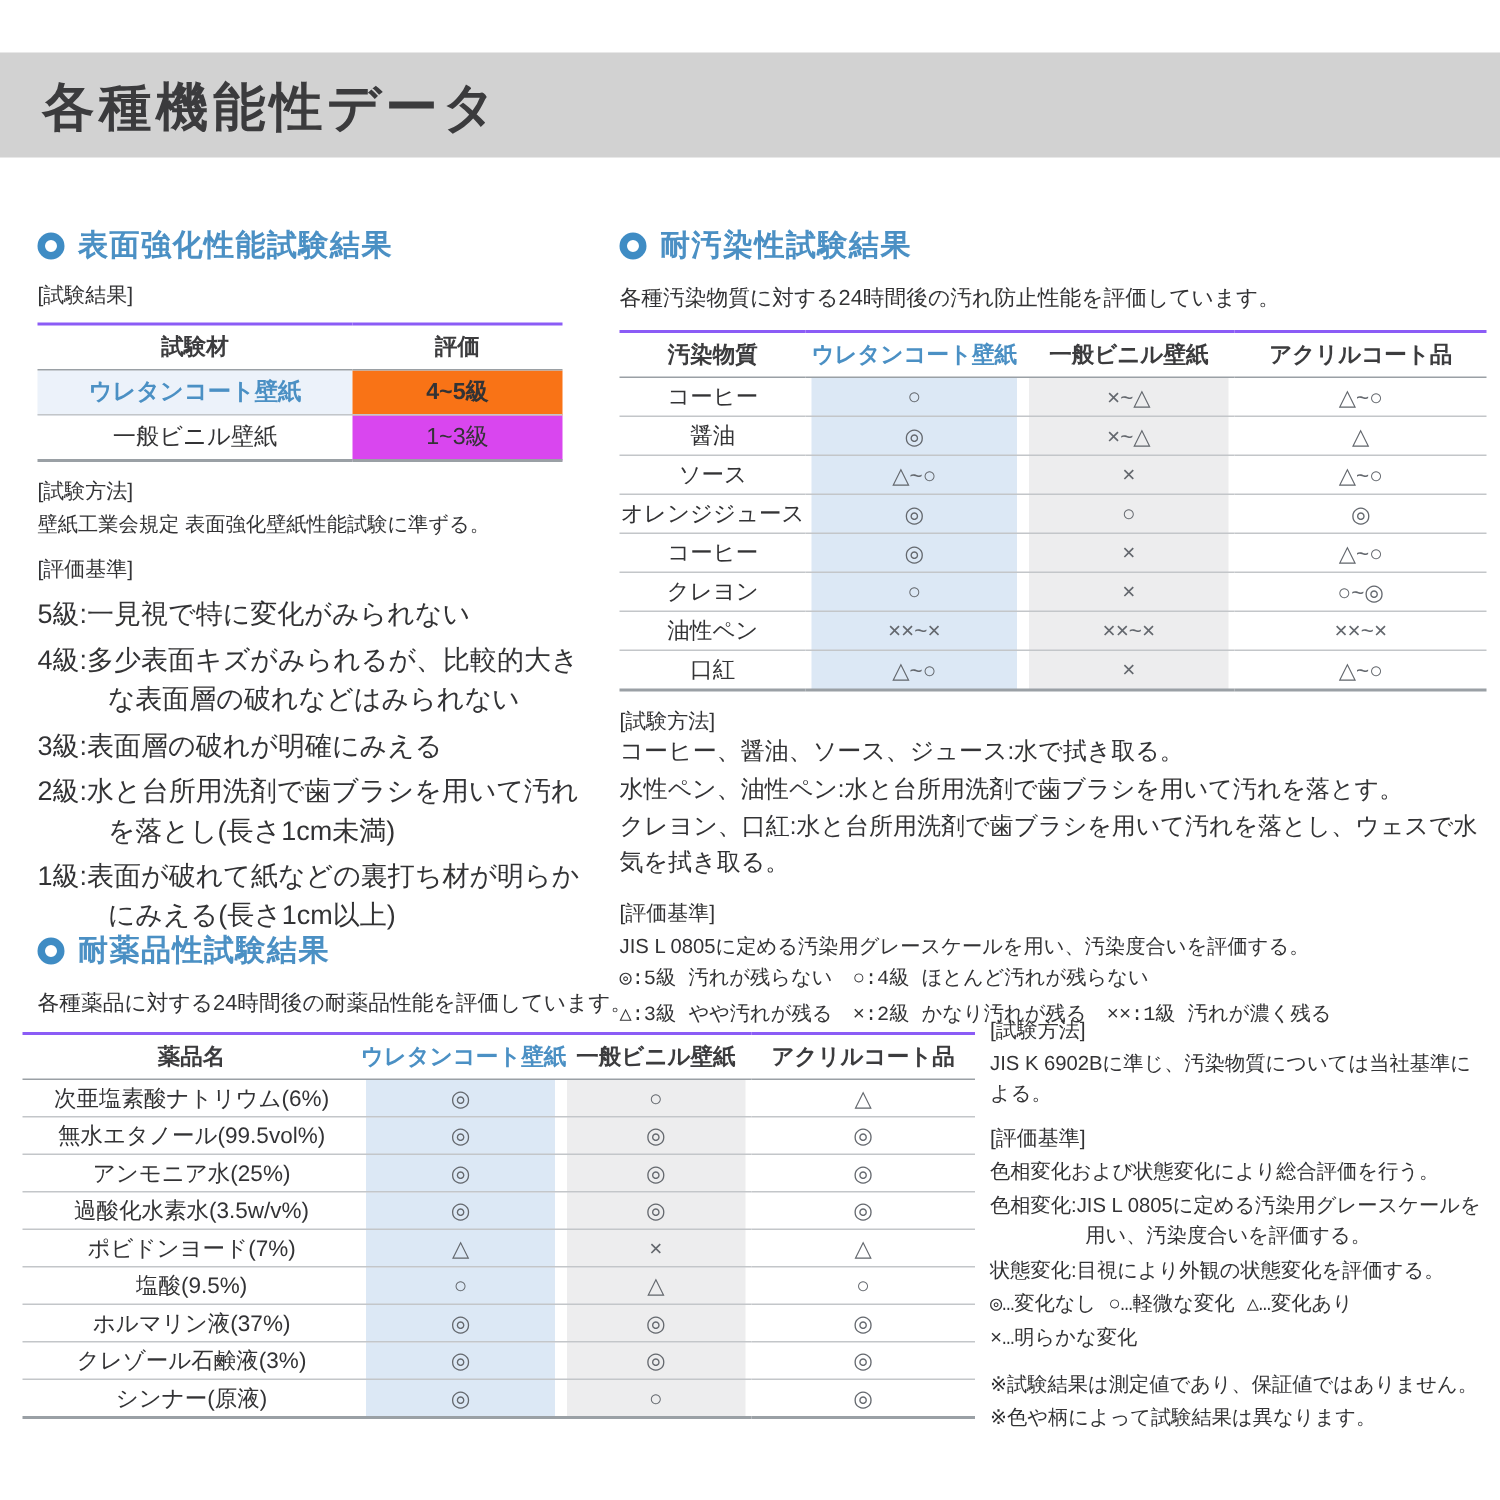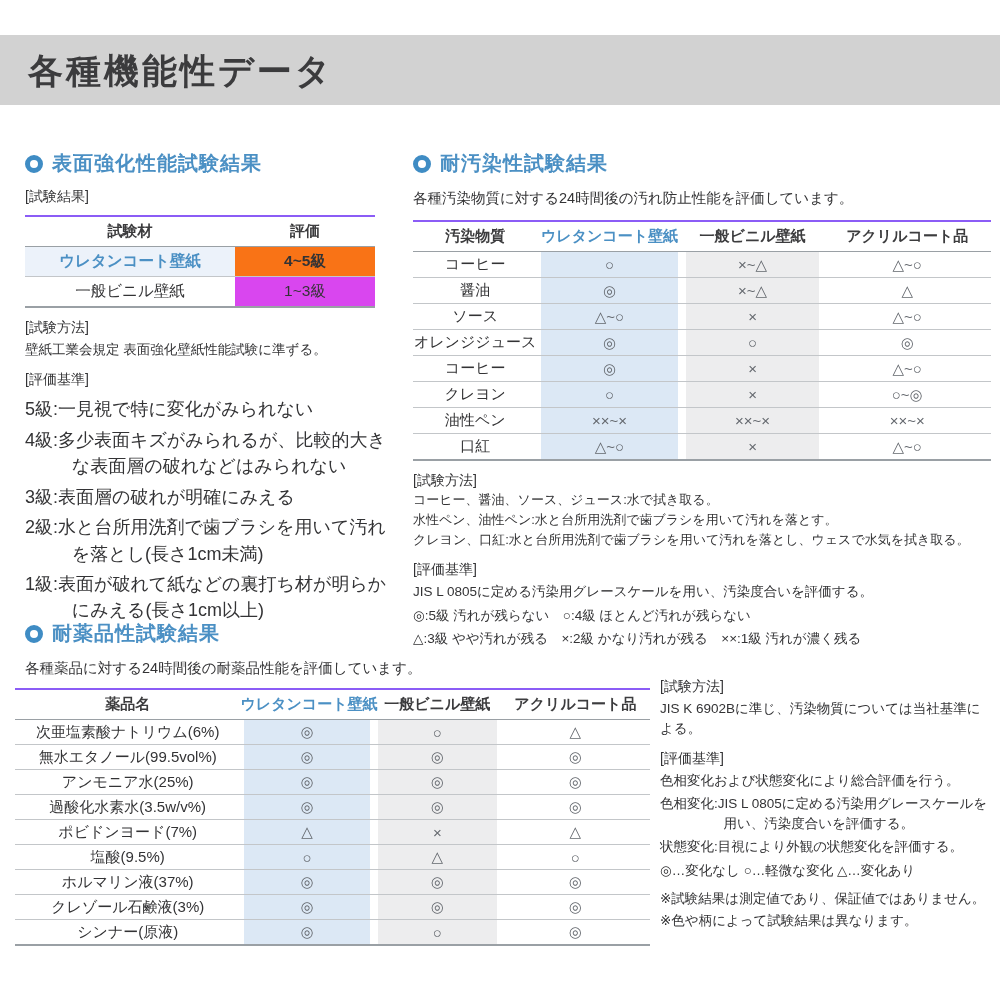--- a/index.html
+++ b/index.html
@@ -46,29 +46,29 @@
   .t2 th:nth-child(2),.t3 th:nth-child(2){color:#4b90c4;}
   .t2 tbody td:nth-child(2),.t3 tbody td:nth-child(2){
     background:linear-gradient(to right,#fff 0 4px,#dce8f5 4px calc(100% - 4px),#fff calc(100% - 4px));}
   .t2 tbody td:nth-child(3),.t3 tbody td:nth-child(3){
     background:linear-gradient(to right,#fff 0 4px,#ededee 4px calc(100% - 4px),#fff calc(100% - 4px));}
   .t2 tbody td:nth-child(n+2),.t3 tbody td:nth-child(n+2){color:#64686e;}
   .t3 td{padding:2.5px 0;}
   
   .grade-item{font-size:18px;line-height:1.47;margin-top:4px;
     padding-left:2.6em;text-indent:-2.6em;}
-  .line-item{font-size:13px;line-height:1.55;}
+  .line-item{font-size:16px;line-height:1.55;}
   .legend-line{font-size:13.5px;line-height:1.6;margin-top:2px;}
   
   .chem-aside{position:absolute;left:635px;top:58px;width:330px;}
   .chem-aside .bracket{margin-top:10px;}
   .hang{padding-left:4.7em;text-indent:-4.7em;}
   .note-item{font-size:13.5px;line-height:1.5;margin-top:2px;}
   .notes{margin-top:8px;}
-  .legend-block{margin-top:0;}
+  .legend-block{margin-top:0;font-family:Liberation Mono, monospace;}
 </style>
 </head>
 <body>
 
 <div class="banner">
   <h1 class="banner-title">各種機能性データ</h1>
 </div>
 
 <div class="sec" id="sec-surface">
   <div class="sec-title">
@@ -261,19 +261,20 @@
 
   <div class="chem-aside">
     <div class="bracket" style="margin-top:0;">[試験方法]</div>
     <div class="body-text">JIS K 6902Bに準じ、汚染物質については当社基準による。</div>
     <div class="bracket">[評価基準]</div>
     <div class="body-text">色相変化および状態変化により総合評価を行う。</div>
     <div class="body-text hang">色相変化:JIS L 0805に定める汚染用グレースケールを用い、汚染度合いを評価する。</div>
     <div class="body-text hang">状態変化:目視により外観の状態変化を評価する。</div>
     <div class="legend-block">
         <div class="legend-line">◎…変化なし ○…軽微な変化 △…変化あり</div>
+        <div class="legend-line">×…明らかな変化</div>
       </div>
     <div class="notes">
         <div class="note-item">※試験結果は測定値であり、保証値ではありません。</div>
         <div class="note-item">※色や柄によって試験結果は異なります。</div>
       </div>
   </div>
 </div>
 
 </body></html>

